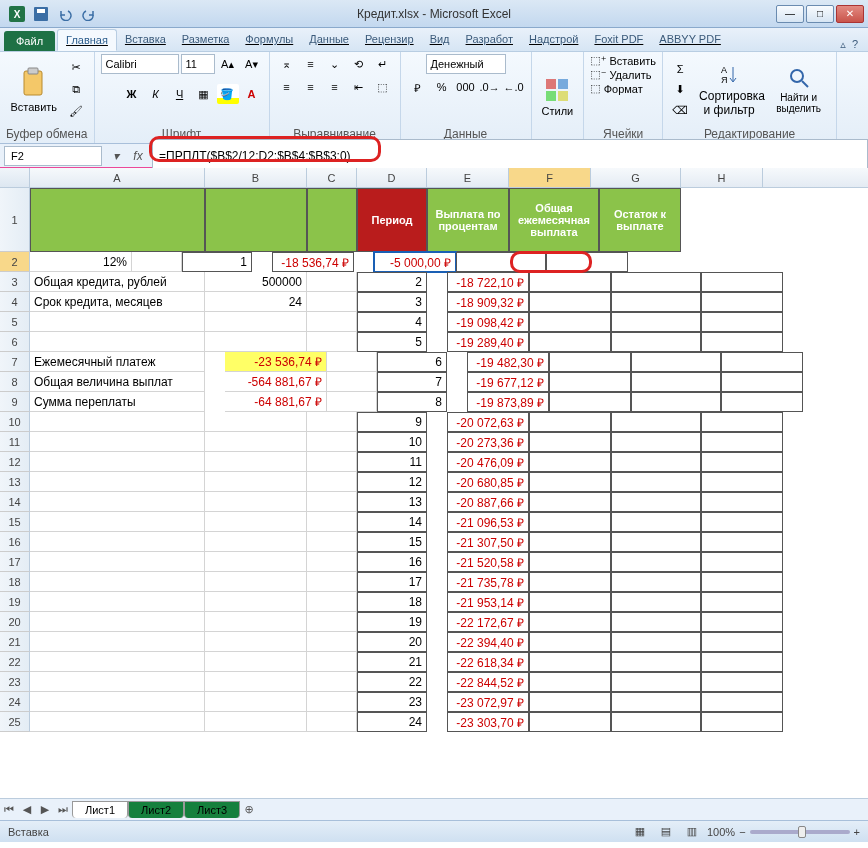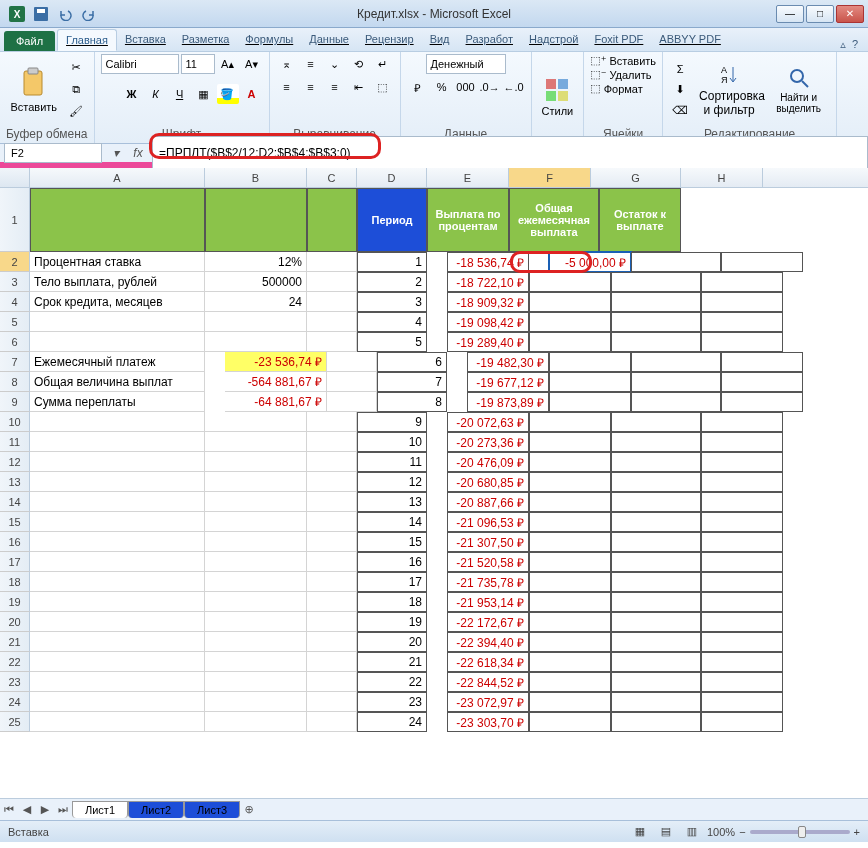--- a/index.html
+++ b/index.html
@@ -25,21 +25,21 @@
 .ribbon { height: 92px; background: linear-gradient(#f4f9fe,#e4eef8); border-bottom: 1px solid #a8bfda; display: flex; font-size: 11px; }
 .rgroup { border-right: 1px solid #c5d7ea; padding: 2px 6px 0 6px; display: flex; flex-direction: column; align-items: center; }
 .rgroup-body { flex: 1; display: flex; align-items: center; gap: 4px; }
 .rgroup-label { font-size: 12px; color: #555; padding: 2px 0; }
 .rbtn { display: flex; flex-direction: column; align-items: center; gap: 2px; padding: 2px 4px; border-radius: 3px; }
 .rbtn-row { display: flex; gap: 2px; }
 .small-btn { width: 22px; height: 20px; display: flex; align-items: center; justify-content: center; border-radius: 2px; font-size: 11px; }
 .font-sel { border: 1px solid #abc; background: #fff; height: 20px; font-size: 11px; padding: 0 4px; display: flex; align-items: center; }
 
 
-.fbar { height: 24px; border-bottom: 6px solid #ec4899; display: flex; align-items: center; background: #e9f1fa; }
+.fbar { height: 24px; border-bottom: 1px solid #ec4899; display: flex; align-items: center; background: #e9f1fa; }
 .namebox { width: 98px; height: 20px; border: 1px solid #abc; background: #fff; margin-left: 4px; display: flex; align-items: center; padding: 0 6px; font-size: 11px; }
 .fx-btns { display: flex; gap: 2px; margin: 0 4px; }
 .fx-btn { width: 20px; height: 20px; display: flex; align-items: center; justify-content: center; color: #555; font-style: italic; }
 .formula-input { flex: 1; height: 24px; border: 1px solid #abc; background: #fff; display: flex; align-items: center; padding: 16px 6px; font-size: 12px; position: relative; }
 .hl-red { position: absolute; border: 3px solid #d22; border-radius: 10px; pointer-events: none; }
 
 
 .grid-wrap { position: relative; height: 630px; overflow: hidden; }
 .colheads { display: flex; height: 20px; background: linear-gradient(#f6f9fc,#e4ebf3); border-bottom: 1px solid #bcd; font-size: 11px; color: #444; }
 .corner { width: 30px; border-right: 1px solid #bcd; background: linear-gradient(#f0f5fa,#dde7f1); }
@@ -60,21 +60,21 @@
 
 
 .cA { width: 175px; } .cB { width: 102px; } .cC { width: 50px; }
 .cD { width: 70px; } .cE { width: 82px; } .cF { width: 82px; }
 .cG { width: 90px; } .cH { width: 82px; }
 
 
 .sheettabs { height: 22px; background: #e9f1fa; border-top: 1px solid #bcd; display: flex; align-items: center; font-size: 11px; }
 .nav-btn { width: 18px; height: 18px; display: flex; align-items: center; justify-content: center; color: #555; }
 .sheet-tab { padding: 2px 12px; background: #fff; border: 1px solid #999; border-bottom: none; border-radius: 0 0 4px 4px; margin-top: -1px; }
-.sheet-tab.inactive { background: #1d4ed8; }
+.sheet-tab.inactive { background: #15803d; }
 
 
 .statusbar { height: 22px; background: linear-gradient(#e4eef8,#cfe0f1); border-top: 1px solid #a8bfda; display: flex; align-items: center; padding: 0 8px; font-size: 11px; color: #444; }
 .view-btns { margin-left: auto; display: flex; align-items: center; gap: 4px; }
 .zoom-slider { width: 100px; height: 4px; background: #aac; position: relative; border-radius: 2px; }
 .zoom-thumb { position: absolute; left: 48px; top: -4px; width: 8px; height: 12px; background: #eee; border: 1px solid #888; border-radius: 2px; }
 
 svg { display: block; }
 </style>
 </head>
@@ -302,39 +302,38 @@
         <div class="ch cG">G</div>
         <div class="ch cH">H</div>
       </div>
   </div>
   <div class="rows" id="rows-host">
       <div class="row hdr">
         <div class="rh">1</div>
         <div class="cell cA"></div>
         <div class="cell cB"></div>
         <div class="cell cC"></div>
-        <div class="cell cD bordered" style="background: #1d4ed8; color: rgb(255, 255, 255); font-weight: bold; white-space: normal; text-align: center; justify-content: center; font-size: 11px; line-height: 1.1;">Период</div>
+        <div class="cell cD bordered" style="background: #b91c1c; color: rgb(255, 255, 255); font-weight: bold; white-space: normal; text-align: center; justify-content: center; font-size: 11px; line-height: 1.1;">Период</div>
         <div class="cell cF bordered" style="background: rgb(139, 195, 74); color: rgb(255, 255, 255); font-weight: bold; white-space: normal; text-align: center; justify-content: center; font-size: 11px; line-height: 1.1;">Выплата по процентам</div>
         <div class="cell cG bordered" style="background: rgb(139, 195, 74); color: rgb(255, 255, 255); font-weight: bold; white-space: normal; text-align: center; justify-content: center; font-size: 11px; line-height: 1.1;">Общая ежемесячная выплата</div>
         <div class="cell cH bordered" style="background: rgb(139, 195, 74); color: rgb(255, 255, 255); font-weight: bold; white-space: normal; text-align: center; justify-content: center; font-size: 11px; line-height: 1.1;">Остаток к выплате</div>
       </div>
       <div class="row">
         <div class="rh sel">2</div>
-        <div class="cell cA">Процентная ставка</div>
         <div class="cell cB r">12%</div>
         <div class="cell cC"></div>
         <div class="cell cD r bordered">1</div>
         <div class="cell cE r bordered neg">-18 536,74 ₽</div>
         <div class="cell cF r bordered neg sel-cell">-5 000,00 ₽</div>
         <div class="cell cG bordered"></div>
         <div class="cell cH bordered"></div>
       </div>
       <div class="row">
         <div class="rh">3</div>
-        <div class="cell cA">Тело выплата, рублей</div>
+        <div class="cell cA">Общая кредита, рублей</div>
         <div class="cell cB r">500000</div>
         <div class="cell cC"></div>
         <div class="cell cD r bordered">2</div>
         <div class="cell cE r bordered neg">-18 722,10 ₽</div>
         <div class="cell cF r bordered"></div>
         <div class="cell cG bordered"></div>
         <div class="cell cH bordered"></div>
       </div>
       <div class="row">
         <div class="rh">4</div>

